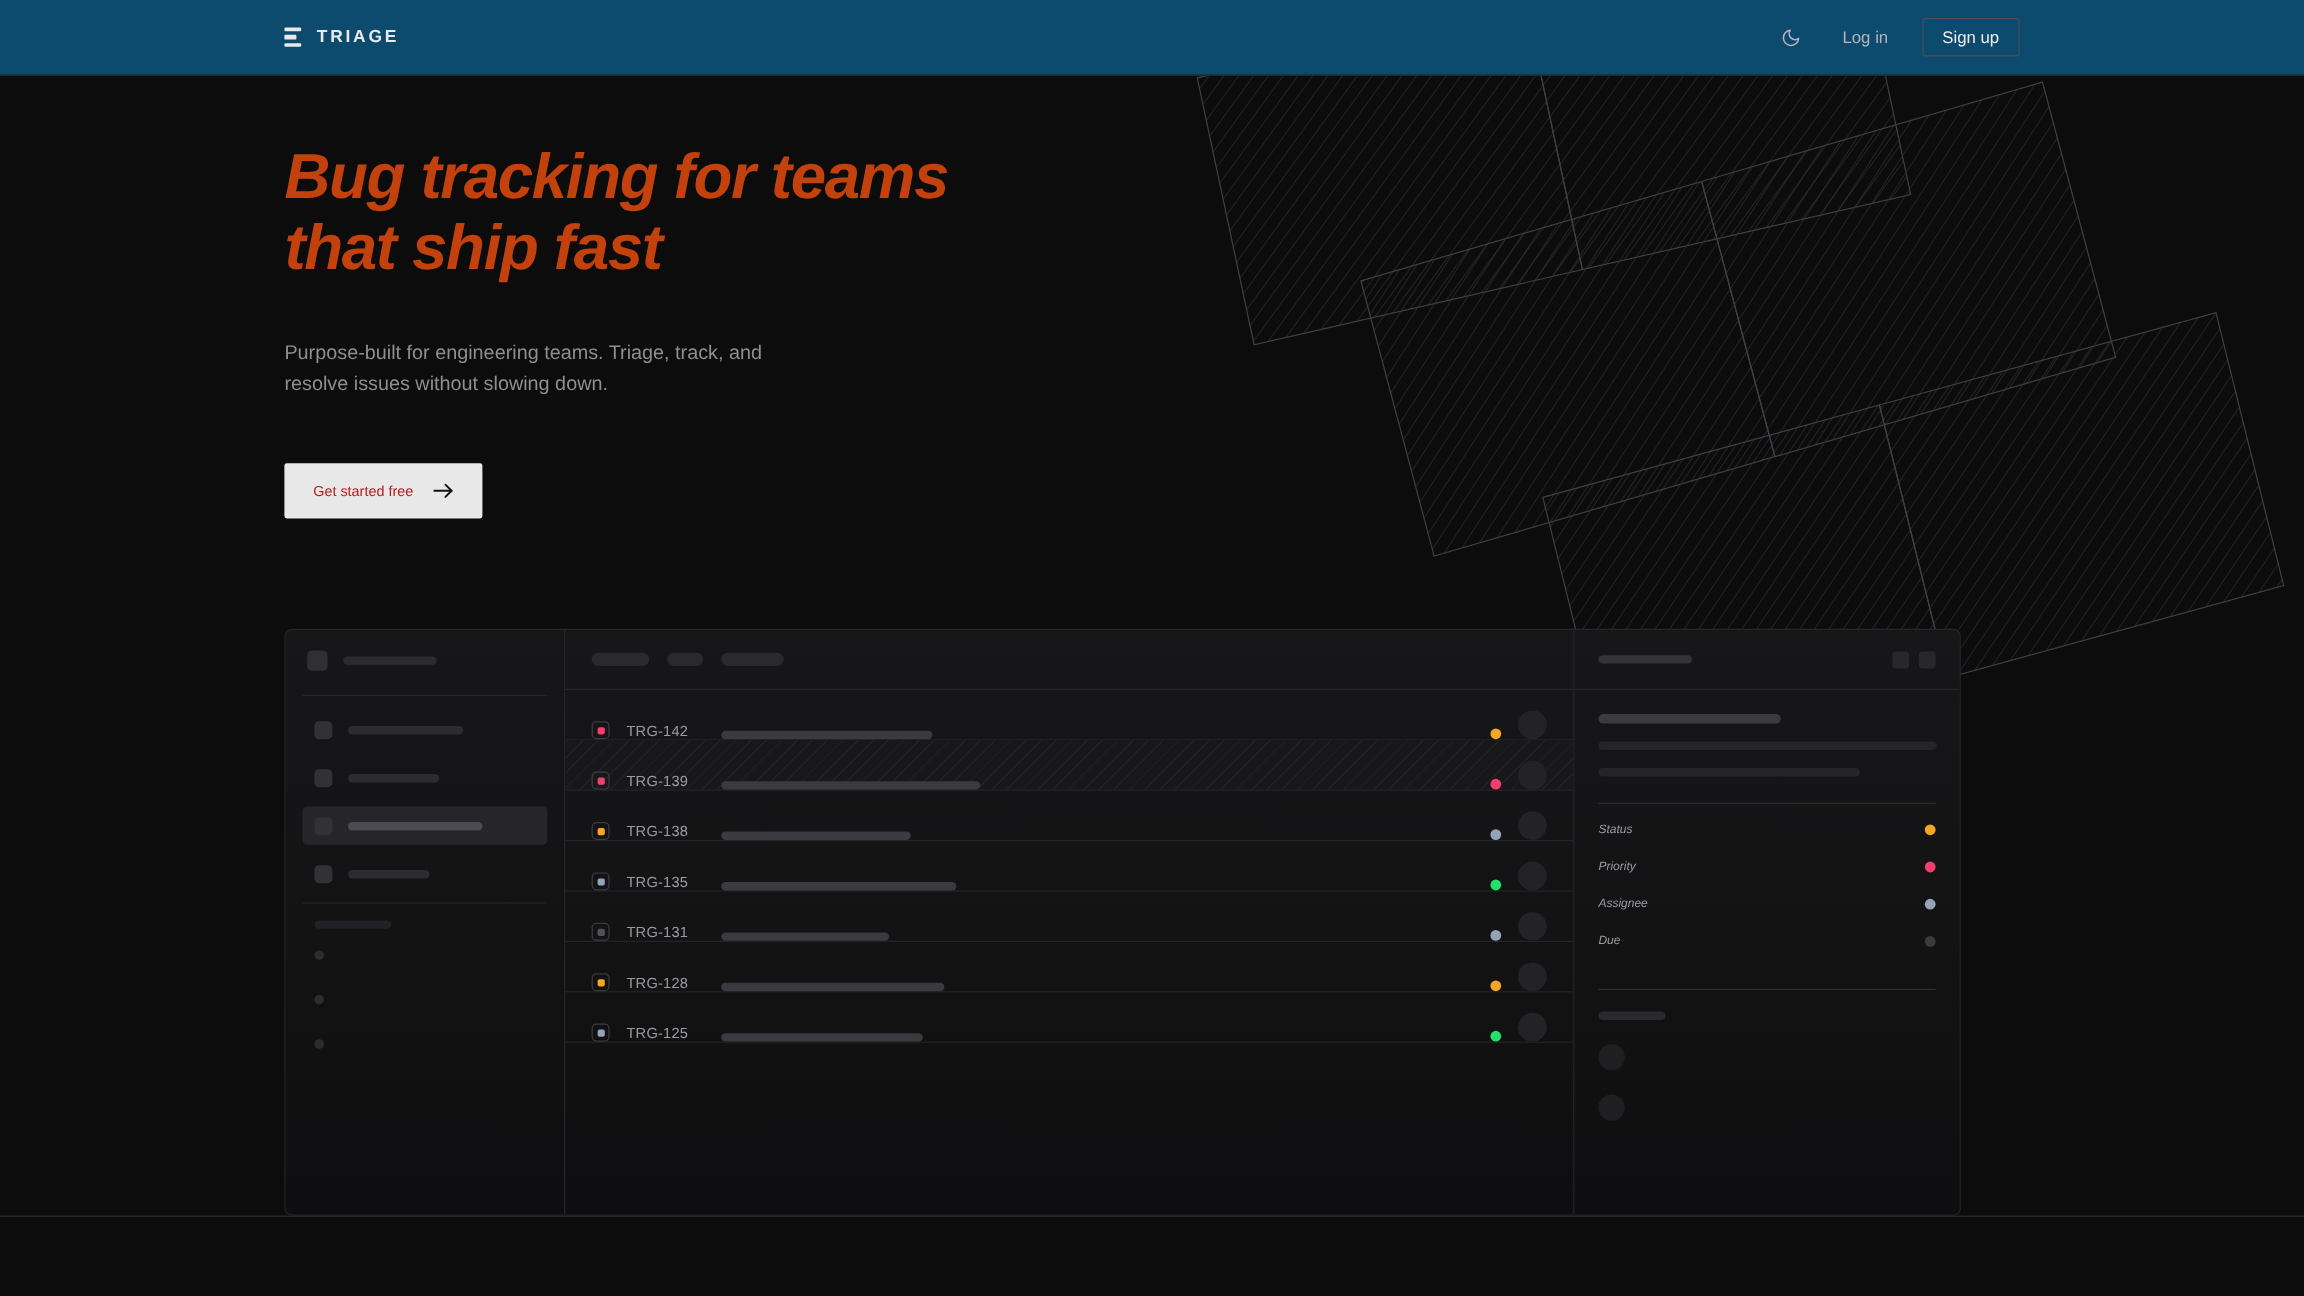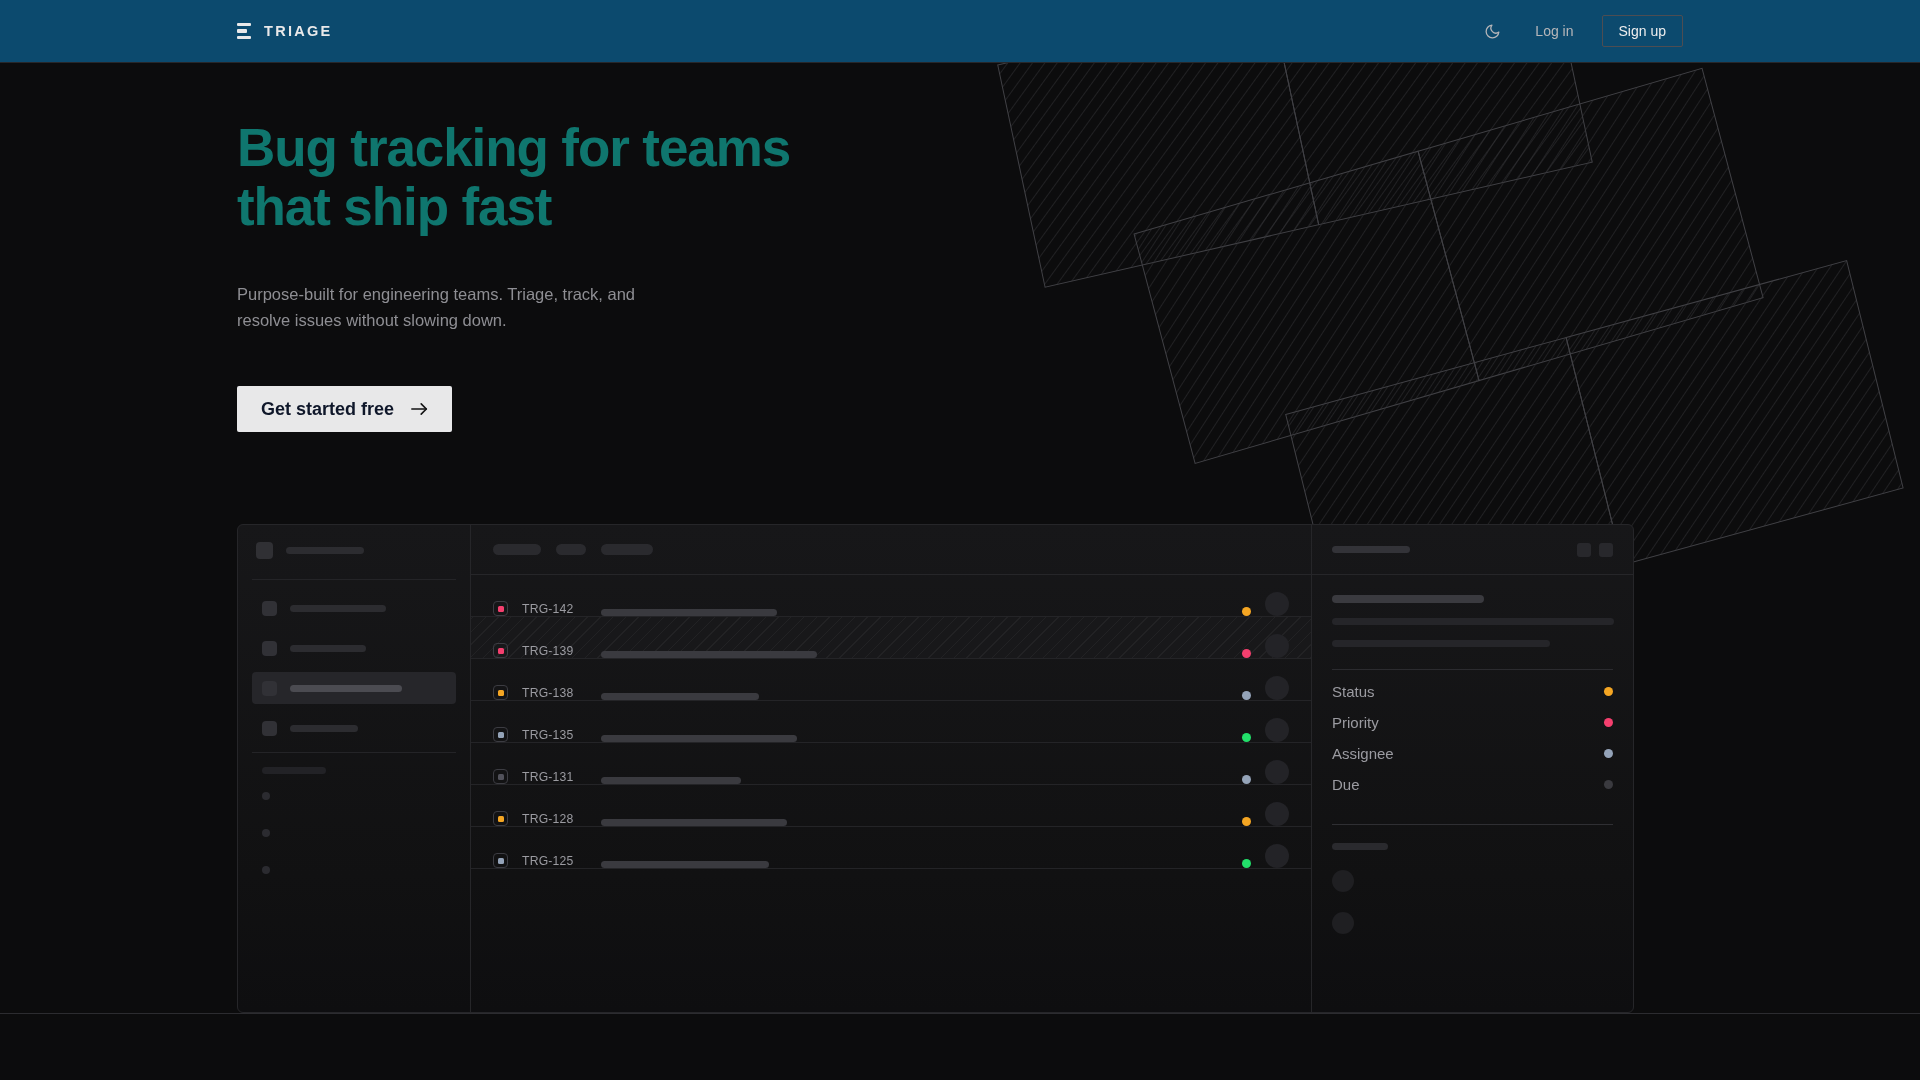--- a/index.html
+++ b/index.html
@@ -47,34 +47,34 @@
 
   
   .deco-wrap {
     position:absolute; top:63px; left:0; width:1920px; height:500px;
     overflow:hidden; pointer-events:none; z-index:1;
   }
 
   
   .hero { position:absolute; left:237px; top:118px; z-index:10; }
   .hero h1 {
-    font-size:53px; line-height:1.12; font-weight:700; color:#0f766e;
-    letter-spacing:-1.1px; white-space:pre-line;
+    font-size:53px; line-height:1.12; font-weight:700; color:#c2410c;
+    letter-spacing:-1.1px; white-space:pre-line;font-style:italic;
   }
   .hero p {
     margin-top:44px;
     font-size:16.5px; line-height:1.62; color:#8e8e93; white-space:pre-line;
   }
   .cta {
     margin-top:52px;
     display:inline-flex; align-items:center; gap:17px;
-    background:#e8e8e9; color:#0f172a;
+    background:#e8e8e9; color:#b91c1c;
     border:none; border-radius:2px;
     padding:0 24px; height:46px;
-    font-size:18px; font-weight:700; cursor:pointer;
+    font-size:12px; font-weight:400; cursor:pointer;
     font-family:"Liberation Sans", sans-serif;
   }
   .cta .arrow { display:inline-flex; }
 
   
   .mock {
     position:absolute; left:237px; top:524px;
     width:1397px; height:489px;
     border:1px solid #262629; border-radius:6px;
     background:linear-gradient(180deg,#171719 0%, #111112 72%, #0e0e10 100%);
@@ -142,21 +142,21 @@
   .detail-head .bar { background:#333338; }
   .detail-head .btns { margin-left:auto; display:flex; gap:8px; }
   .detail-head .btns i { width:14px; height:14px; border-radius:3px; background:#28282c; display:block; }
   .detail-body { padding:20px 20px 0; }
   .d-title { height:8px; border-radius:4px; background:#3a3a3f; width:152px; }
   .d-line { height:7px; border-radius:4px; background:#252529; margin-top:15px; }
   .d-div { height:1px; background:#2b2b2f; margin:22px 0 6px; }
   .meta-row {
     display:flex; align-items:center; height:31px; justify-content:space-between;
   }
-  .meta-label { font-size:15px; color:#9b9ba1; }
+  .meta-label { font-size:10px; color:#9b9ba1;font-style:italic; }
   .meta-dot { width:9px; height:9px; border-radius:50%; }
   .d-div2 { height:1px; background:#2f2f33; margin:24px 0 0; }
   .d-foot { padding:18px 20px 0; }
   .d-foot .bar { background:#2a2a2e; }
   .d-foot .circ { width:22px; height:22px; border-radius:50%; background:#1f1f22; margin-top:20px; }
 
   
   .page-div {
     position:absolute; left:0; top:1013px; width:1920px; height:1px;
     background:#2c2c30; z-index:20;

